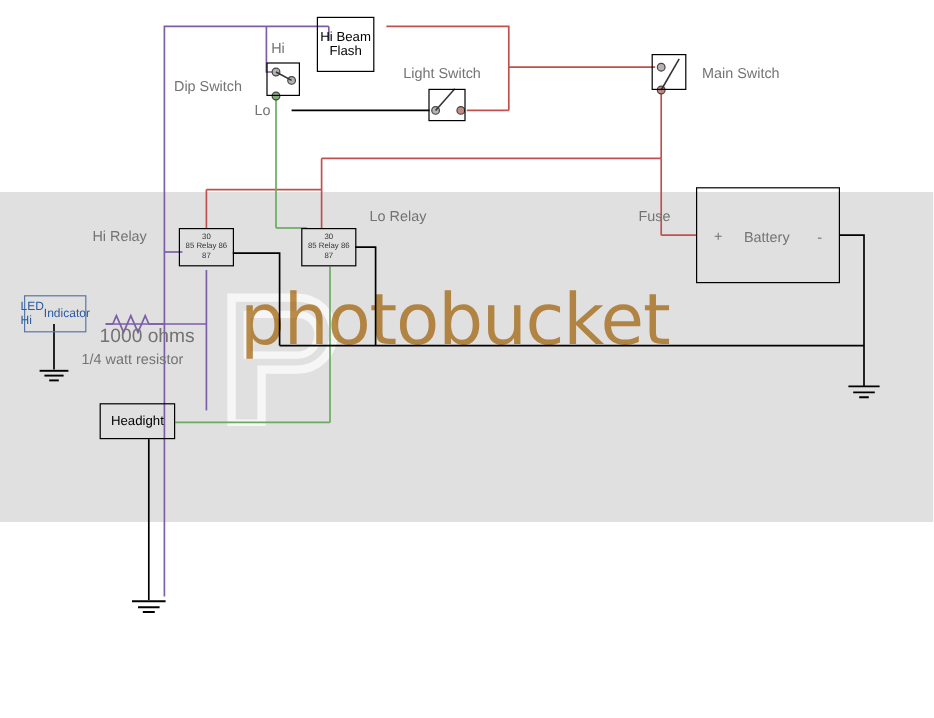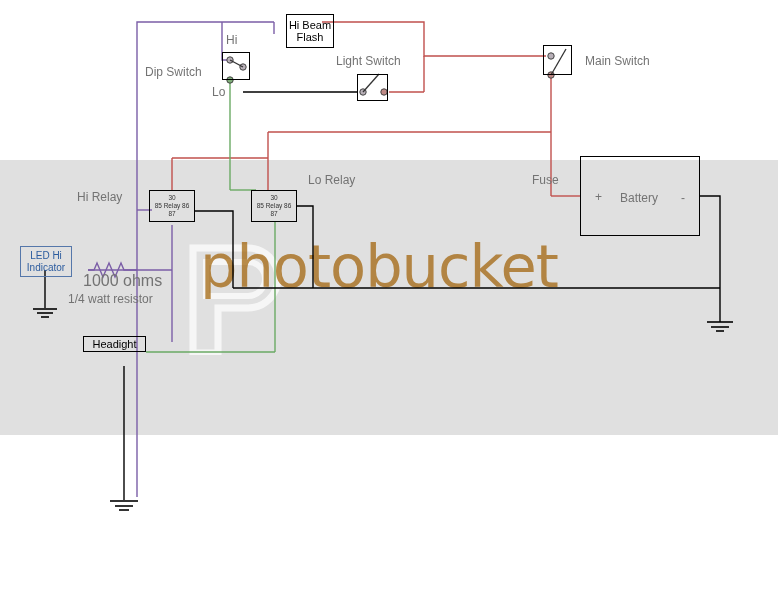--- a/index.html
+++ b/index.html
@@ -14,21 +14,21 @@
   .box{position:absolute;background:transparent;border:1px solid #000;box-sizing:border-box;
        display:flex;align-items:center;justify-content:center;text-align:center;}
   .lbl{position:absolute;color:#737373;white-space:nowrap;}
   .boxtxt{font-size:11px;line-height:12px;color:#000;}
   .relaybox{position:absolute;border:1px solid #000;box-sizing:border-box;background:transparent;
             display:flex;flex-direction:column;align-items:center;justify-content:center;}
   .relay-l1{font-size:6.5px;line-height:8px;color:#333;}
   .relay-l2{font-size:6.5px;line-height:8px;color:#333;}
   .relay-l3{font-size:6.5px;line-height:8px;color:#333;}
   .ledbox{position:absolute;border:1px solid #5577aa;box-sizing:border-box;background:transparent;
-          display:flex;flex-direction:column;align-items:center;justify-content:center;color:#2b5b9e;
+          display:flex;flex-direction:row;align-items:center;justify-content:center;color:#2b5b9e;
           font-size:10px;line-height:12px;}
   .sw{position:absolute;border:1px solid #000;box-sizing:border-box;background:transparent;}
 </style>
 </head>
 <body>
 
 <div id="stage">
 
   <div id="graybar"></div>
 
@@ -130,21 +130,21 @@
       <line x1="363" y1="92" x2="379" y2="74" stroke="#333" stroke-width="1.3"></line>
     </g>
 
     <g>
       <circle cx="551" cy="56" r="3.2" fill="#b8b0b8" stroke="#444" stroke-width="1"></circle>
       <circle cx="551" cy="75" r="3.2" fill="#c08a86" stroke="#444" stroke-width="1"></circle>
       <line x1="551" y1="75" x2="566" y2="49" stroke="#333" stroke-width="1.3"></line>
     </g>
   </svg>
 
-  <div class="box" style="left:286px;top:14px;width:48px;height:34px;">
+  <div class="box" style="left:264px;top:14px;width:48px;height:46px;">
     <div class="boxtxt">
       <span>Hi Beam</span><br>
       <span>Flash</span>
     </div>
   </div>
 
   <div class="sw" style="left:222px;top:52px;width:28px;height:28px;"></div>
   <div class="lbl" style="left:145px;top:65px;font-size:12px;">Dip Switch</div>
   <div class="lbl" style="left:226px;top:33px;font-size:12px;">Hi</div>
   <div class="lbl" style="left:212px;top:85px;font-size:12px;">Lo</div>
@@ -177,17 +177,17 @@
   <div class="lbl" style="left:308px;top:173px;font-size:12px;">Lo Relay</div>
 
   <div class="ledbox" style="left:20px;top:246px;width:52px;height:31px;">
     <div>LED Hi</div>
     <div>Indicator</div>
   </div>
 
   <div class="lbl" style="left:83px;top:272px;font-size:16px;">1000 ohms</div>
   <div class="lbl" style="left:68px;top:292px;font-size:12px;">1/4 watt resistor</div>
 
-  <div class="box" style="left:83px;top:336px;width:63px;height:16px;">
+  <div class="box" style="left:83px;top:336px;width:63px;height:30px;">
     <div class="boxtxt">Headight</div>
   </div>
 
 </div>
 
 </body></html>

